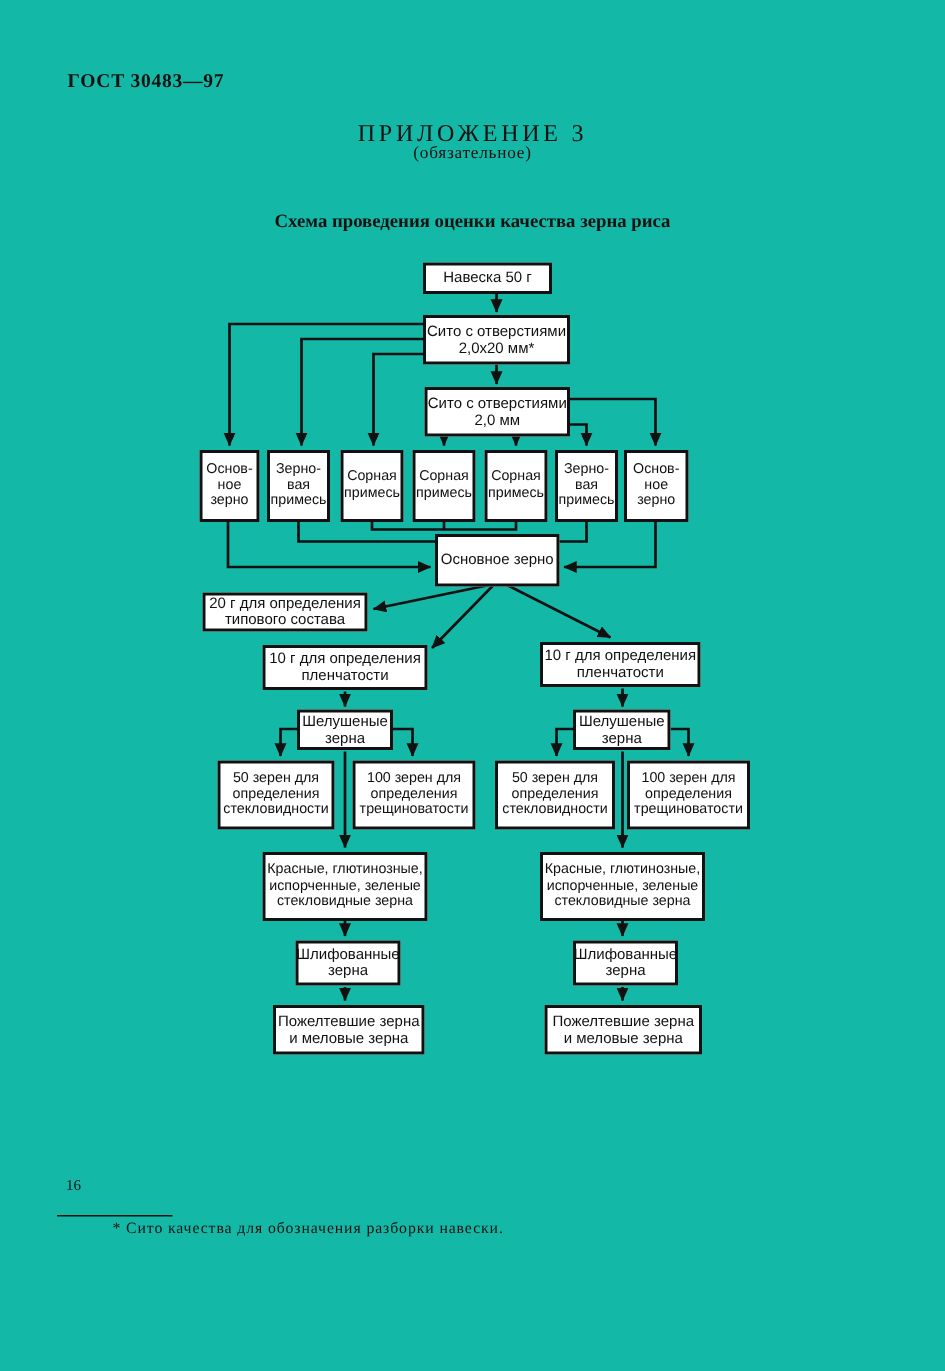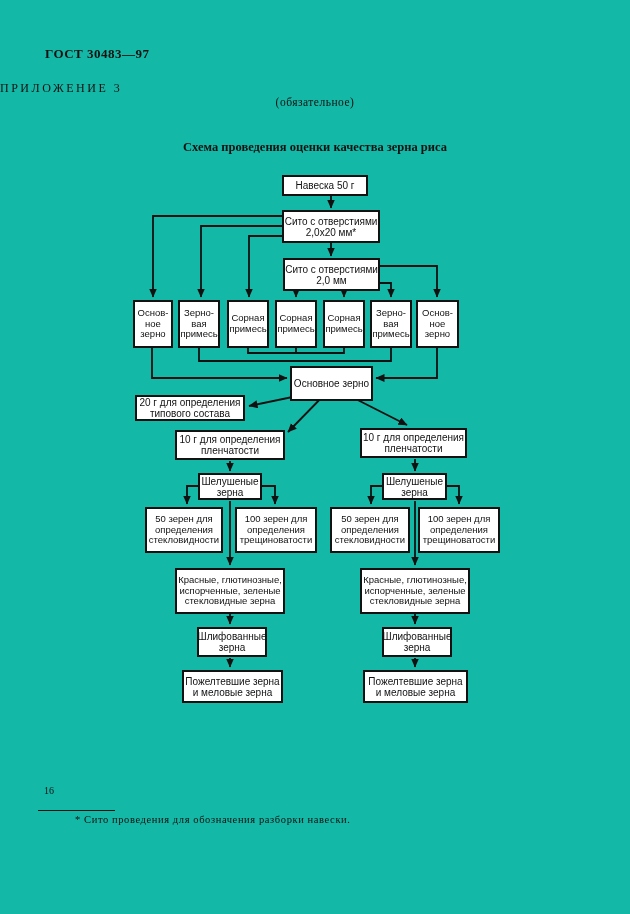--- a/index.html
+++ b/index.html
@@ -10,21 +10,21 @@
     font-family:"Liberation Serif",serif;
     color:#111;
     overflow:hidden;
   }
   .doc-number{
     position:absolute;left:45px;top:46px;
     font-weight:bold;font-size:13px;letter-spacing:.5px;
   }
   .appendix{
     position:absolute;left:0;right:0;top:81px;
-    font-size:12px;letter-spacing:2.5px;
+    text-align:center;font-size:16px;letter-spacing:2.5px;
   }
   .appendix-type{
     position:absolute;left:0;right:0;top:96px;
     text-align:center;font-size:11.5px;letter-spacing:.5px;
   }
   .chart-title{
     position:absolute;left:0;right:0;top:140px;
     text-align:center;font-weight:bold;font-size:12.5px;
   }
   svg.wires{position:absolute;left:0;top:0;}
@@ -137,21 +137,21 @@
 примесь</div>
   <div class="node small" style="left:323px;top:300px;width:42px;height:48px">Сорная
 примесь</div>
   <div class="node small" style="left:370px;top:300px;width:42px;height:48px">Зерно-
 вая
 примесь</div>
   <div class="node small" style="left:416px;top:300px;width:43px;height:48px">Основ-
 ное
 зерно</div>
 
-  <div class="node" style="left:290px;top:366px;width:83px;height:35px">Основное зерно</div>
+  <div class="node" style="left:290px;top:356px;width:83px;height:35px">Основное зерно</div>
 
   <div class="node" style="left:135px;top:395px;width:110px;height:26px">20 г для определения
 типового состава</div>
 
   <div class="node" style="left:175px;top:430px;width:110px;height:30px">10 г для определения
 пленчатости</div>
   <div class="node" style="left:360px;top:428px;width:107px;height:30px">10 г для определения
 пленчатости</div>
 
   <div class="node" style="left:198px;top:473px;width:64px;height:27px">Шелушеные
@@ -183,16 +183,16 @@
 зерна</div>
   <div class="node" style="left:382px;top:627px;width:70px;height:30px">Шлифованные
 зерна</div>
 
   <div class="node" style="left:182px;top:670px;width:101px;height:33px">Пожелтевшие зерна
 и меловые зерна</div>
   <div class="node" style="left:363px;top:670px;width:105px;height:33px">Пожелтевшие зерна
 и меловые зерна</div>
 
   <div class="footnote-rule"></div>
-  <div class="footnote">* Сито проведения для обозначения разборки навески.</div>
+  <div class="footnote">* Сито качества для обозначения разборки навески.</div>
   <div class="page-number">16</div>
 
 </div>
 
 </body></html>

